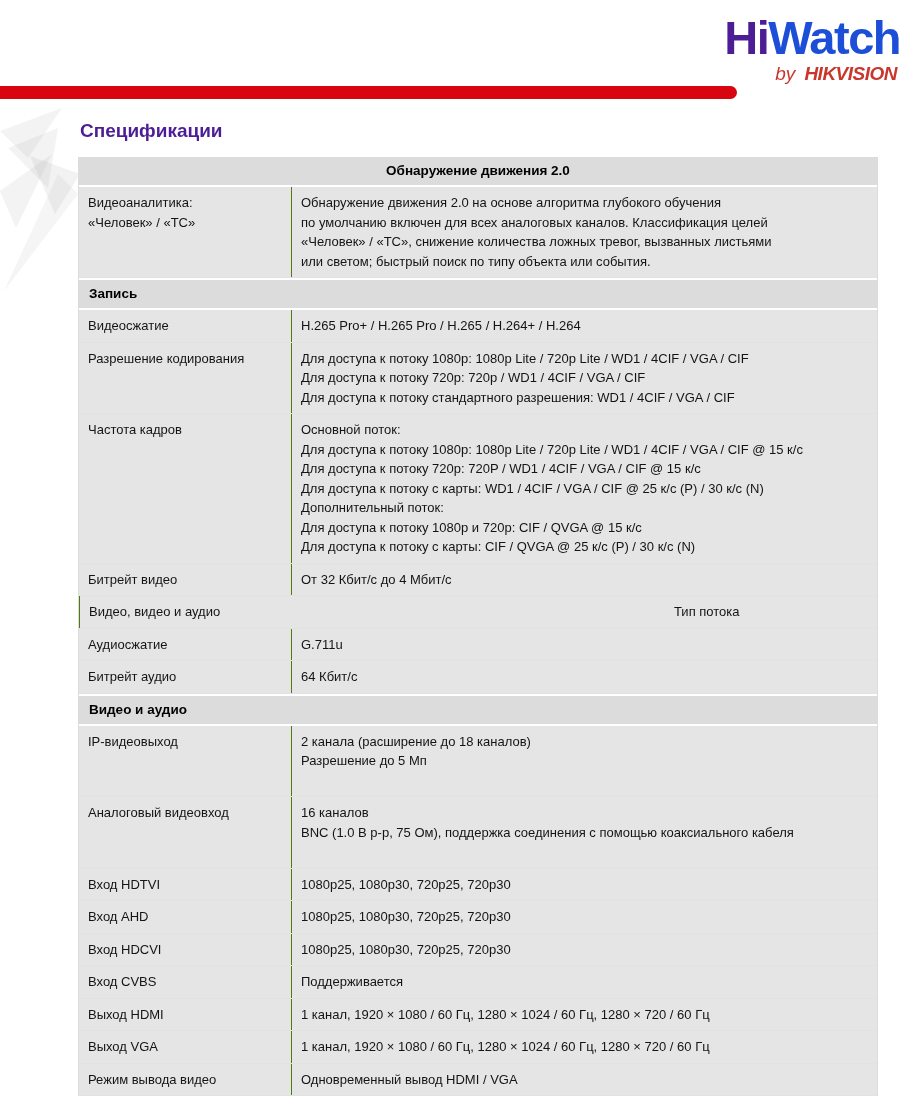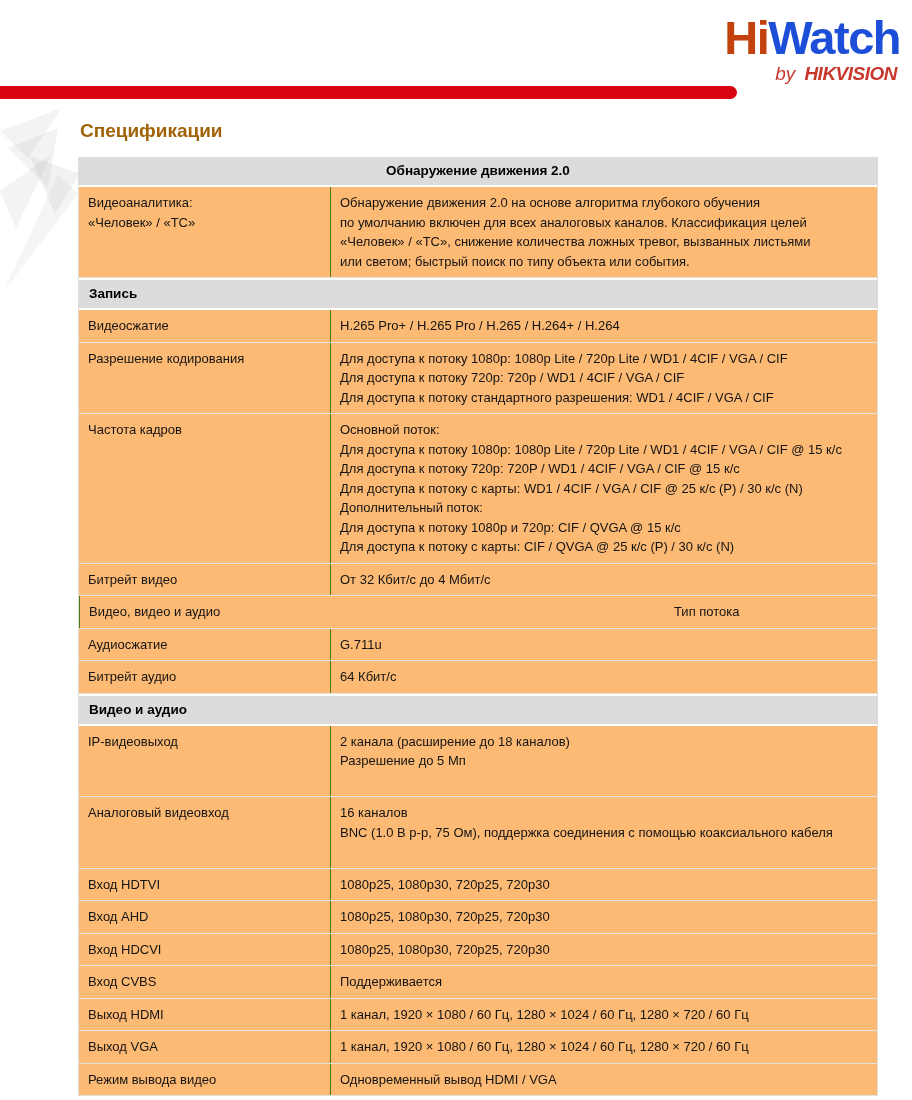--- a/index.html
+++ b/index.html
@@ -15,21 +15,21 @@
   
   .logo {
     position: absolute; top: 14px; right: 12px;
     text-align: right;
     line-height: 1;
   }
   .logo-main {
     font-size: 47px; font-weight: bold; letter-spacing: -1.5px;
     white-space: nowrap;
   }
-  .logo-main .hi { color: #c2410c; }
+  .logo-main .hi { color: #4c1d95; }
   .logo-main .watch { color: #1d4ed8; }
   .logo-sub {
     margin-top: 3px; padding-right: 3px;
     font-size: 19px; font-style: italic; color: #C9362C;
     white-space: nowrap;
   }
   .logo-sub .by { font-weight: normal; margin-right: 9px; }
   .logo-sub .hikvision { font-weight: bold; letter-spacing: -0.5px; }
 
   .red-bar {
@@ -43,21 +43,21 @@
     position: absolute; left: 0; top: 96px;
     width: 95px; height: 210px;
     pointer-events: none;
   }
 
   
   .main {
     position: absolute; left: 78px; top: 120px; width: 800px;
   }
   .page-title {
-    font-size: 19px; font-weight: bold; color: #a16207;
+    font-size: 19px; font-weight: bold; color: #4c1d95;
     margin: 0 0 15px 2px;
   }
 
   
   .spec-table {
     border-left: 1px solid #DCDCDC;
     border-right: 1px solid #DCDCDC;
     font-size: 13px;
   }
   .section-header {
@@ -66,22 +66,21 @@
     font-size: 13.5px;
     color: #000;
     padding: 6px 10px 6px 10px;
     margin: 2px 0;
     line-height: 16px;
   }
   .spec-table > .section-header:first-child { margin-top: 0; text-align: center; }
   .row {
     display: flex;
     border-bottom: 1px solid #E2E2E2;
-    background: #fdba74;
-    gap: 39px;
+    background: #e5e5e5;
   }
   .cell {
     padding: 6px 9px;
     line-height: 19.5px;
     overflow: hidden;
   }
   .cell.label {
     flex: 0 0 194px; width: 194px;
   }
   .cell.value {

